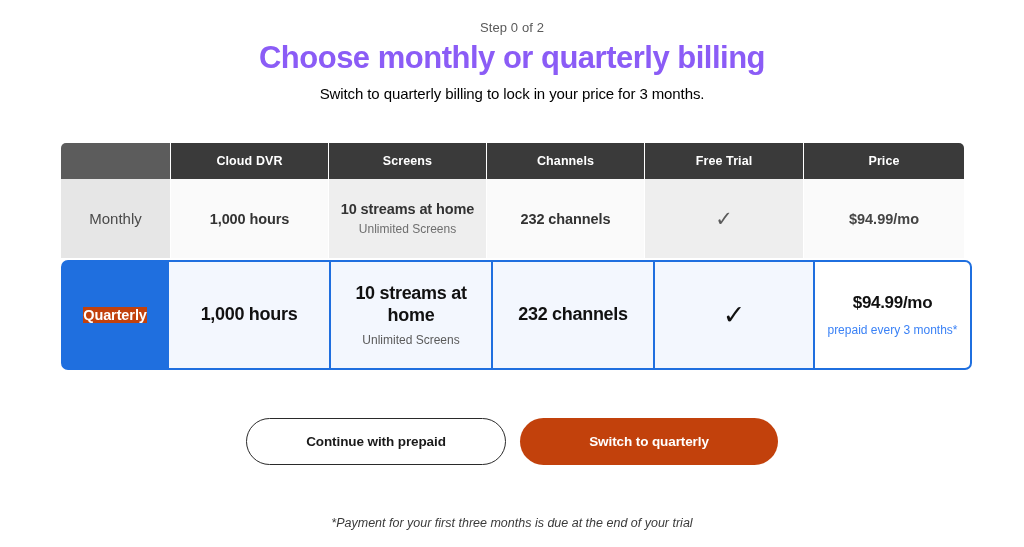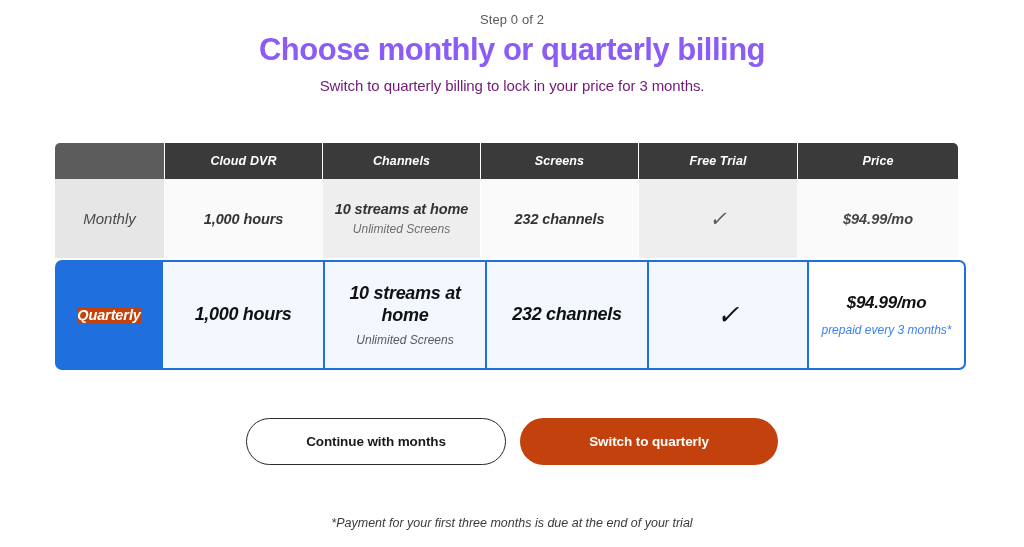--- a/index.html
+++ b/index.html
@@ -17,49 +17,48 @@
     position: relative;
     width: 1024px;
     height: 547px;
   }
 
   
   .step-label {
     text-align: center;
     font-size: 13px;
     color: #5a5a5a;
-    padding-top: 12px;
+    padding-top: 20px;
     letter-spacing: 0.1px;
   }
 
   .main-title {
     text-align: center;
     font-size: 31px;
     font-weight: bold;
     color: #8b5cf6;
     letter-spacing: -0.5px;
     margin-top: 6px;
     line-height: 1.12;
   }
 
   .subtitle {
     text-align: center;
     font-size: 15px;
-    color: #701a75;
+    color: #000000;
     margin-top: 9px;
     letter-spacing: -0.1px;
   }
 
   
   .table-wrap {
     position: absolute;
-    left: 55px;
+    left: 61px;
     top: 143px;
     width: 912px;
-    font-style: italic;
   }
 
   .head-row {
     display: flex;
     width: 903px;
     height: 36px;
     border-radius: 5px 5px 0 0;
     overflow: hidden;
   }
 
@@ -251,22 +250,22 @@
 
   <div class="step-label">Step 0 of 2</div>
   <h1 class="main-title">Choose monthly or quarterly billing</h1>
   <div class="subtitle">Switch to quarterly billing to lock in your price for 3 months.</div>
 
   <div class="table-wrap">
 
     <div class="head-row">
       <div class="head-cell first" style="flex:0 0 110px;"></div>
       <div class="head-cell" style="flex:0 0 158px;">Cloud DVR</div>
+      <div class="head-cell" style="flex:0 0 158px;">Screens</div>
       <div class="head-cell" style="flex:0 0 158px;">Channels</div>
-      <div class="head-cell" style="flex:0 0 158px;">Screens</div>
       <div class="head-cell" style="flex:0 0 159px;">Free Trial</div>
       <div class="head-cell" style="flex:1 1 auto;">Price</div>
     </div>
 
     <div class="monthly-row">
       <div class="m-cell label-cell" style="flex:0 0 110px;">
         <span class="m-label">Monthly</span>
       </div>
       <div class="m-cell" style="flex:0 0 158px;">
         <span class="m-main">1,000 hours</span>
@@ -305,19 +304,19 @@
       </div>
       <div class="q-cell price-cell" style="flex:1 1 auto;">
         <span class="q-price">$94.99/mo</span>
         <span class="q-price-sub">prepaid every 3 months*</span>
       </div>
     </div>
 
   </div>
 
   <div class="buttons">
-    <div class="btn btn-secondary">Continue with months</div>
+    <div class="btn btn-secondary">Continue with prepaid</div>
     <div class="btn btn-primary">Switch to quarterly</div>
   </div>
 
   <div class="footnote">*Payment for your first three months is due at the end of your trial</div>
 
 </div>
 
 </body></html>

